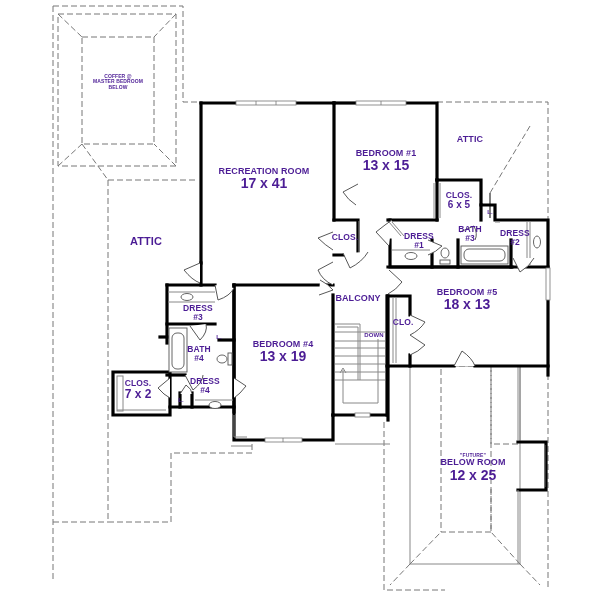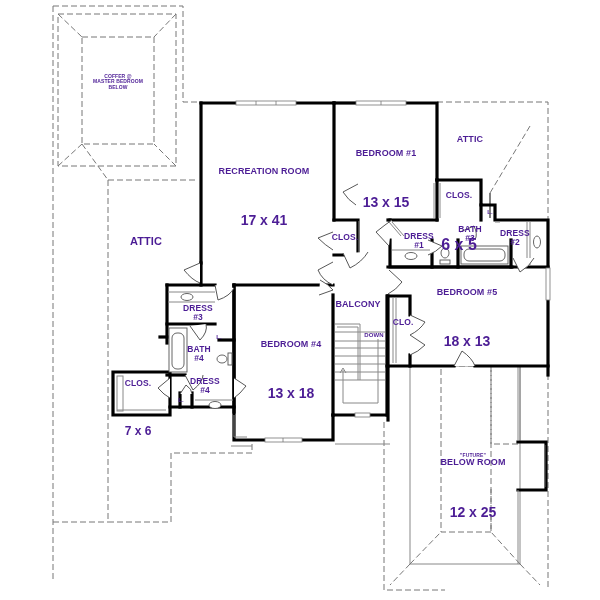--- a/index.html
+++ b/index.html
@@ -7,21 +7,21 @@
     svg#plan { position: absolute; left: 0; top: 0; width: 600px; height: 600px; }
     .wall { stroke: #000; stroke-width: 3.2; fill: none; stroke-linecap: square; }
     .thin { stroke: #000; stroke-width: 1; fill: none; }
     .grey { stroke: #888; stroke-width: 1; fill: none; }
     .dash { stroke: #777; stroke-width: 1; fill: none; stroke-dasharray: 6 3; }
     .door { stroke: #444; stroke-width: 0.9; fill: #fff; }
     .fix { stroke: #555; stroke-width: 0.9; fill: #fff; }
     .win { stroke: #777; stroke-width: 0.8; fill: #fff; }
     .lbl { position: absolute; text-align: center; color: #4c1d95; font-weight: bold; line-height: 1.05; white-space: nowrap; transform: translateX(-50%); }
     .lbl .n { display: block; font-size: 9px; letter-spacing: 0.1px; }
-    .lbl .d { display: block; font-size: 14px; margin-top: 37px; }
+    .lbl .d { display: block; font-size: 14px; }
     .lbl.small .n { font-size: 8.5px; }
     .lbl.tiny .n { font-size: 5px; }
     .lbl.tiny2 .n { font-size: 6px; }
     .lbl.big .n { font-size: 11px; }
   </style>
 </head>
 <body>
 
 <svg id="plan" viewBox="0 0 600 600">
 
@@ -226,21 +226,21 @@
   <span class="d">17 x 41</span>
 </div>
 
 <div class="lbl" style="left:386px; top:149px;">
   <span class="n">BEDROOM #1</span>
   <span class="d">13 x 15</span>
 </div>
 
 <div class="lbl small" style="left:459px; top:191px;">
   <span class="n">CLOS.</span>
-  <span class="d" style="font-size:16px;">6 x 5</span>
+  <span class="d" style="font-size:10px;">6 x 5</span>
 </div>
 
 <div class="lbl small" style="left:345px; top:233px;">
   <span class="n">CLOS.</span>
 </div>
 
 <div class="lbl small" style="left:419px; top:232px;">
   <span class="n">DRESS</span>
   <span class="n">#1</span>
 </div>
@@ -257,51 +257,51 @@
 
 <div class="lbl" style="left:467px; top:288px;">
   <span class="n">BEDROOM #5</span>
   <span class="d">18 x 13</span>
 </div>
 
 <div class="lbl small" style="left:403px; top:318px;">
   <span class="n">CLO.</span>
 </div>
 
-<div class="lbl" style="left:358px; top:300px;">
+<div class="lbl" style="left:358px; top:294px;">
   <span class="n">BALCONY</span>
 </div>
 
 <div class="lbl tiny2" style="left:374px; top:332px;">
   <span class="n">DOWN</span>
 </div>
 
-<div class="lbl" style="left:291px; top:340px;">
+<div class="lbl" style="left:283px; top:340px;">
   <span class="n">BEDROOM #4</span>
-  <span class="d">13 x 18</span>
+  <span class="d">13 x 19</span>
 </div>
 
 <div class="lbl small" style="left:198px; top:304px;">
   <span class="n">DRESS</span>
   <span class="n">#3</span>
 </div>
 
 <div class="lbl small" style="left:199px; top:345px;">
   <span class="n">BATH</span>
   <span class="n">#4</span>
 </div>
 
 <div class="lbl small" style="left:205px; top:377px;">
   <span class="n">DRESS</span>
   <span class="n">#4</span>
 </div>
 
 <div class="lbl small" style="left:138px; top:379px;">
   <span class="n">CLOS.</span>
-  <span class="d" style="font-size:12px;">7 x 6</span>
+  <span class="d" style="font-size:12px;">7 x 2</span>
 </div>
 
 <div class="lbl tiny2" style="left:490px; top:209px;">
   <span class="n">L.</span>
 </div>
 <div class="lbl tiny2" style="left:219px; top:334px;">
   <span class="n">L.</span>
 </div>
 <div class="lbl tiny2" style="left:181px; top:397px;">
   <span class="n">L.</span>

